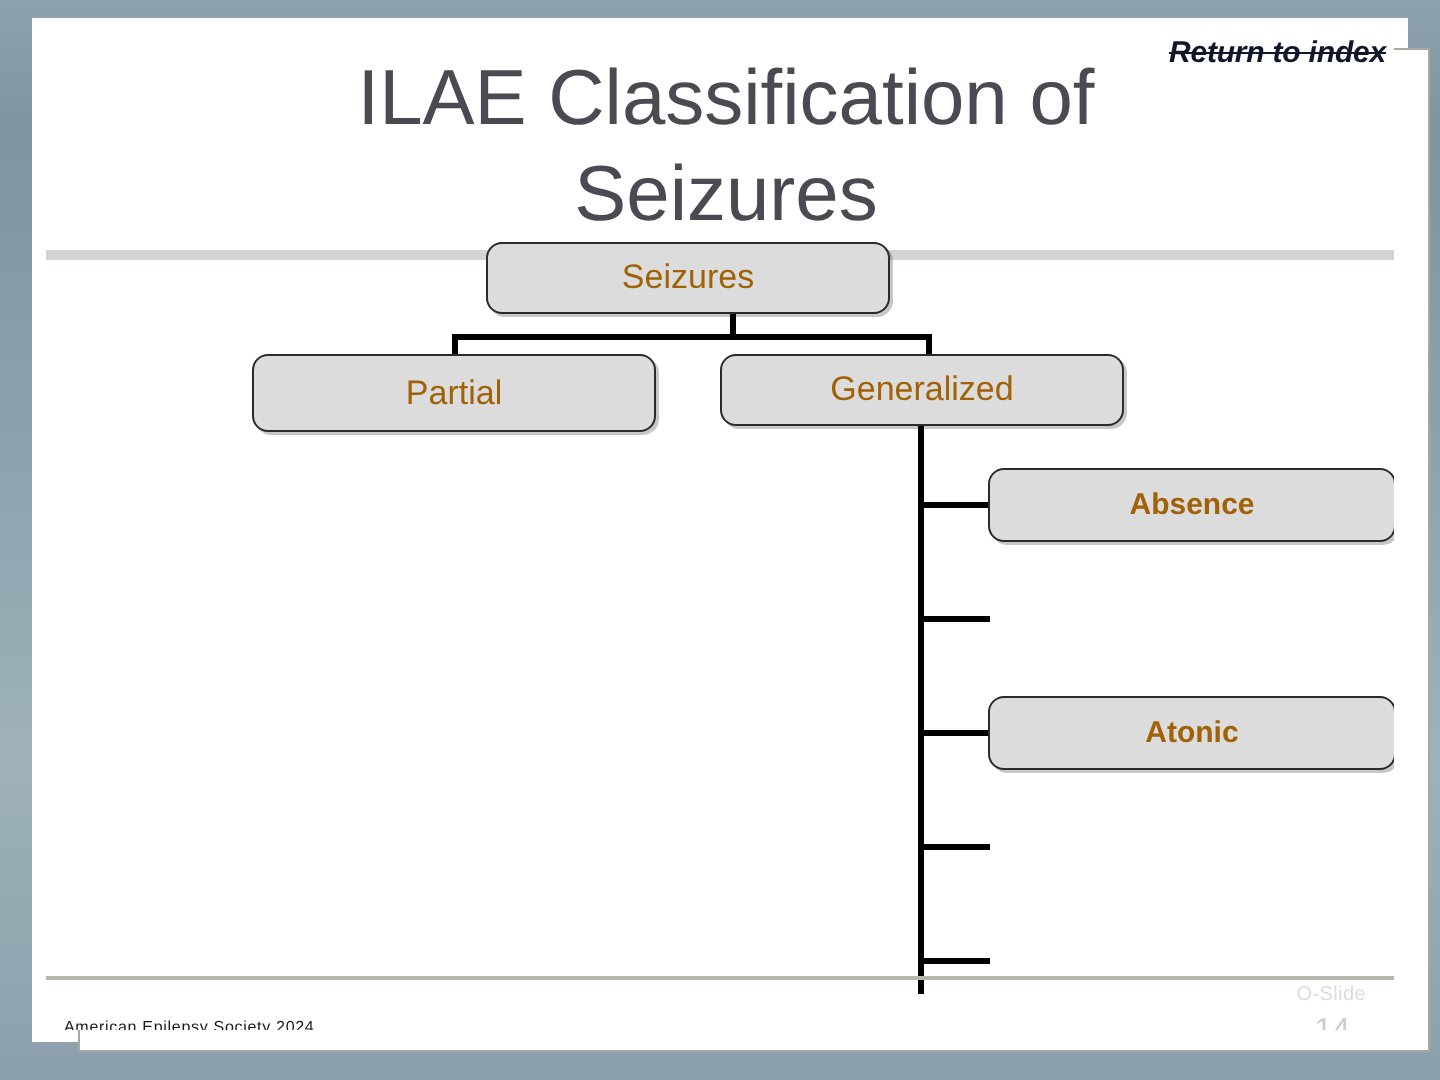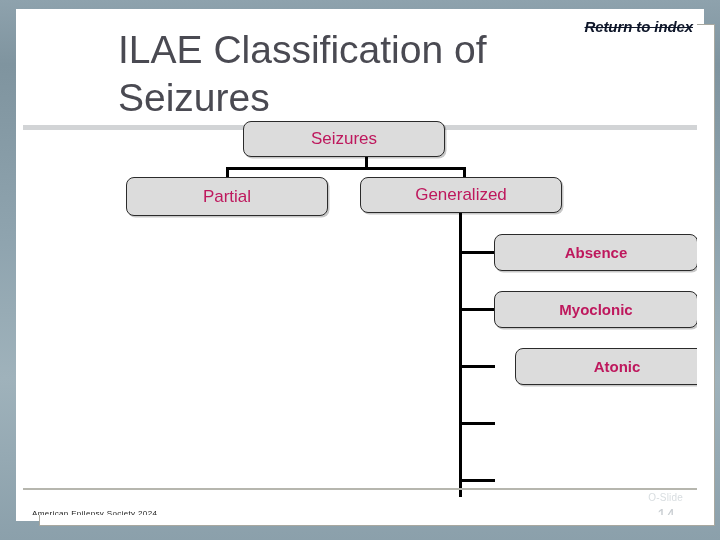--- a/index.html
+++ b/index.html
@@ -65,21 +65,21 @@
     letter-spacing: -0.1px;
     white-space: nowrap;
     cursor: pointer;
   }
 
   
   #slide-title {
     position: absolute;
     left: 95px; top: 11px;
     width: 490px;
-    text-align: left;
+    text-align: center;
     font-size: 39px;
     line-height: 48px;
     color: #4a4a52;
     font-weight: normal;
   }
 
   
   #title-rule {
     position: absolute;
     left: 0px; top: 110px;
@@ -128,21 +128,21 @@
   .node {
     position: absolute;
     box-sizing: border-box;
     background: #dcdcdc;
     border: 1px solid #2b2b2b;
     border-radius: 8px;
     box-shadow: 1.5px 1.5px 0 rgba(0,0,0,0.22);
     display: flex;
     align-items: center;
     justify-content: center;
-    color: #be185d;
+    color: #a16207;
     text-align: left;
   }
 
   .node.level1 { font-size: 17px; font-weight: normal; }
   .node.level2 { font-size: 17px; font-weight: normal; }
   .node.level3 { font-size: 15px; font-weight: bold; }
 
   .connector {
     position: absolute;
     background: #000000;
@@ -184,23 +184,22 @@
       <div class="connector" style="left:436px; top:464px; width:36px; height:3px;"></div>
 
       <div class="node level1" style="left:220px; top:106px; width:202px; height:36px;">Seizures</div>
 
       <div class="node level2" style="left:103px; top:162px; width:202px; height:39px;">Partial</div>
 
       <div class="node level3" style="left:471px; top:219px; width:204px; height:37px;">Absence</div>
 
       <div class="node level2" style="left:337px; top:162px; width:202px; height:36px;">Generalized</div>
 
-      <div class="node level3" style="left:471px; top:276px; width:204px; height:37px;">Myoclonic</div>
-
-      <div class="node level3" style="left:471px; top:333px; width:204px; height:37px;margin-left:21px;">Atonic</div>
+
+      <div class="node level3" style="left:471px; top:333px; width:204px; height:37px;">Atonic</div>
 
 
 
     </div>
 
     <div id="footer-rule"></div>
 
     <div id="slide-watermark">O-Slide</div>
 
     <div id="footer-text">American Epilepsy Society 2024</div>

